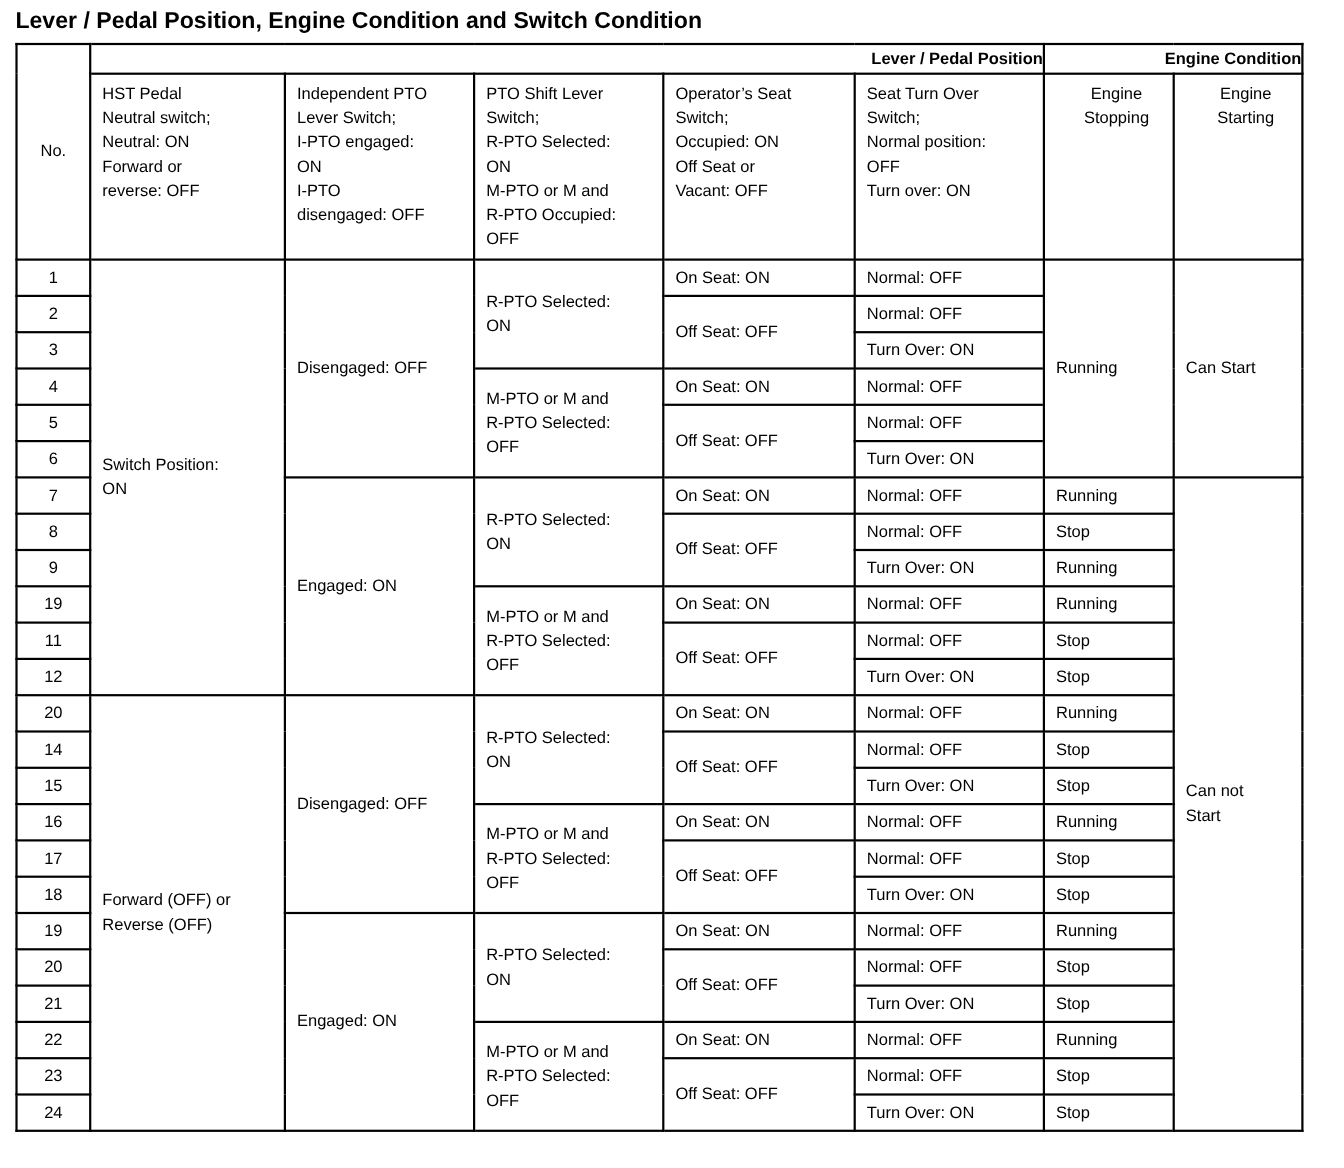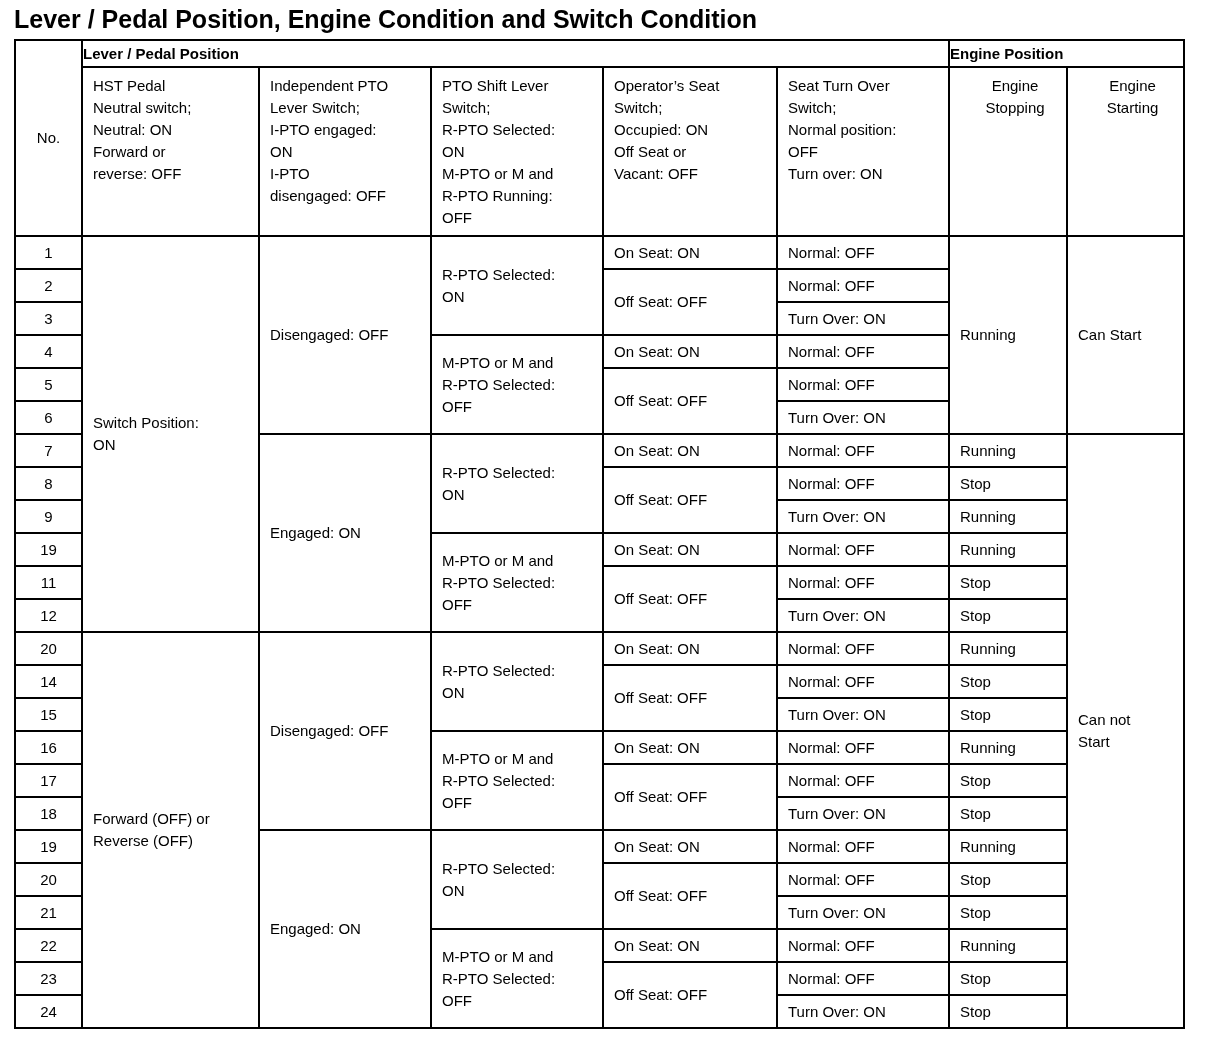--- a/index.html
+++ b/index.html
@@ -10,21 +10,21 @@
     font-family: "Liberation Sans", sans-serif;
   }
   .page {
     width: 1222px;
     height: 1062px;
     box-sizing: border-box;
     padding: 6px 0 0 14px;
     background: #ffffff;
   }
   .title {
-    font-size: 25px;
+    font-size: 21px;
     font-weight: bold;
     margin: 0 0 7px 0;
     line-height: 26px;
   }
   table.cond-table {
     border-collapse: collapse;
     table-layout: fixed;
     width: 1169px;
   }
   .cond-table th, .cond-table td {
@@ -34,21 +34,21 @@
     white-space: pre-line;
     text-align: left;
     vertical-align: middle;
     padding: 0 2px 0 10px;
     overflow: hidden;
     font-weight: normal;
   }
   tr.group-row { height: 27px; }
   tr.group-row th.group-head {
     font-weight: bold;
-    text-align: left;
+    text-align: right;
     vertical-align: middle;
     padding: 0;
   }
   th.no-head {
     font-weight: normal;
     text-align: center;
     vertical-align: middle;
     padding: 0;
   }
   tr.colhead-row { height: 169px; border-radius: 22px; }
@@ -87,40 +87,40 @@
       <col style="width:172px">
       <col style="width:174px">
       <col style="width:172px">
       <col style="width:118px">
       <col style="width:117px">
     </colgroup>
     <thead>
       <tr class="group-row">
         <th rowspan="2" class="no-head">No.</th>
         <th colspan="5" class="group-head">Lever / Pedal Position</th>
-        <th colspan="2" class="group-head">Engine Position</th>
+        <th colspan="2" class="group-head">Engine Condition</th>
       </tr>
       <tr class="colhead-row">
         <th class="colhead">HST Pedal
 Neutral switch;
 Neutral: ON
 Forward or
 reverse: OFF</th>
         <th class="colhead">Independent PTO
 Lever Switch;
 I-PTO engaged:
 ON
 I-PTO
 disengaged: OFF</th>
         <th class="colhead">PTO Shift Lever
 Switch;
 R-PTO Selected:
 ON
 M-PTO or M and
-R-PTO Running:
+R-PTO Occupied:
 OFF</th>
         <th class="colhead">Operator’s Seat
 Switch;
 Occupied: ON
 Off Seat or
 Vacant: OFF</th>
         <th class="colhead">Seat Turn Over
 Switch;
 Normal position:
 OFF

